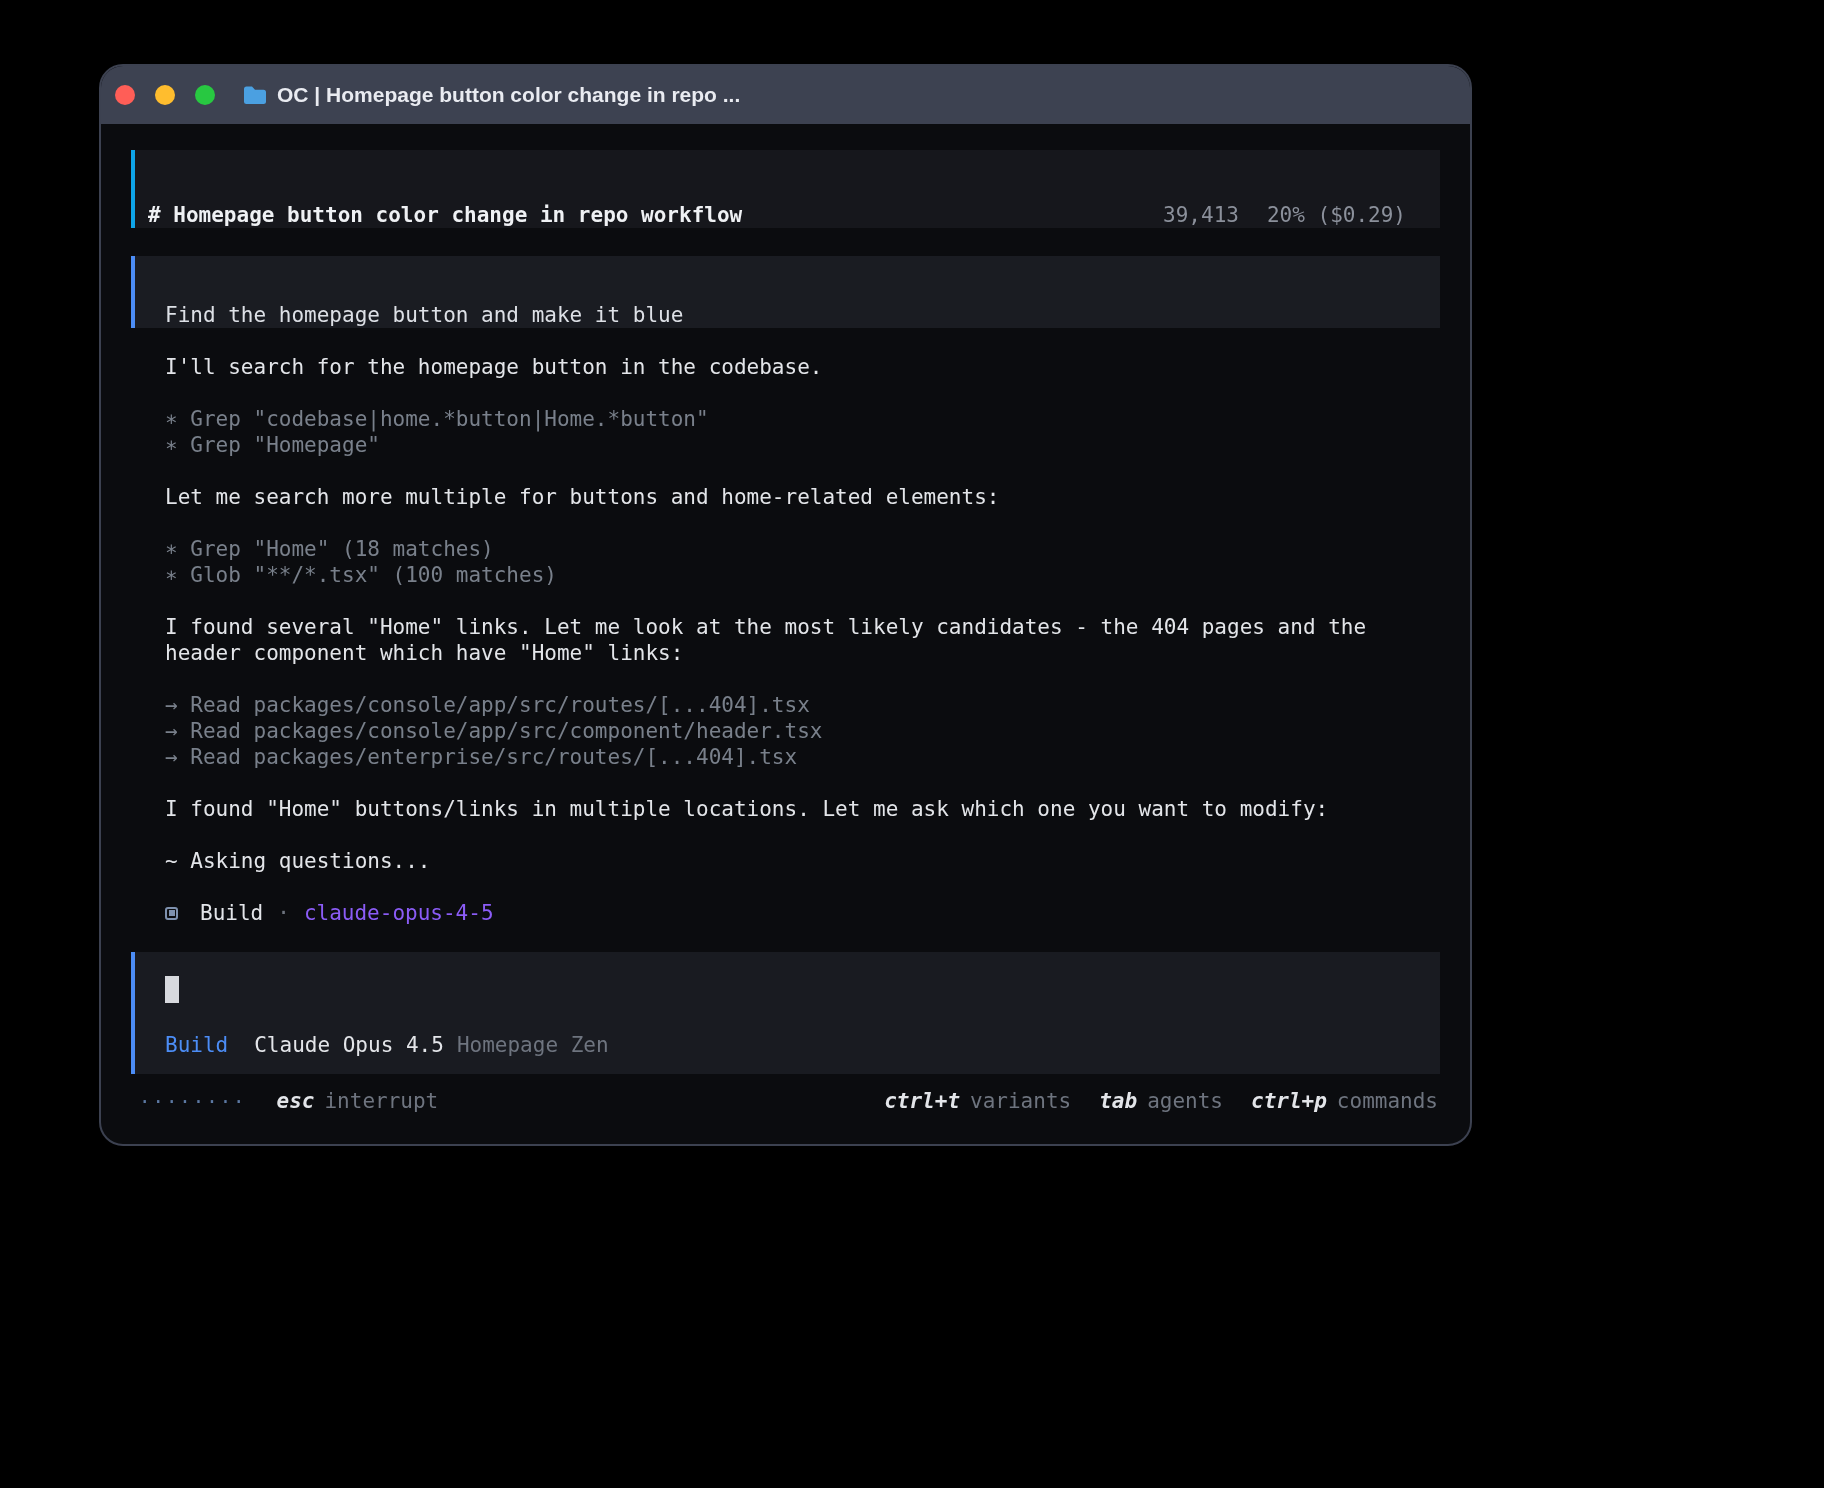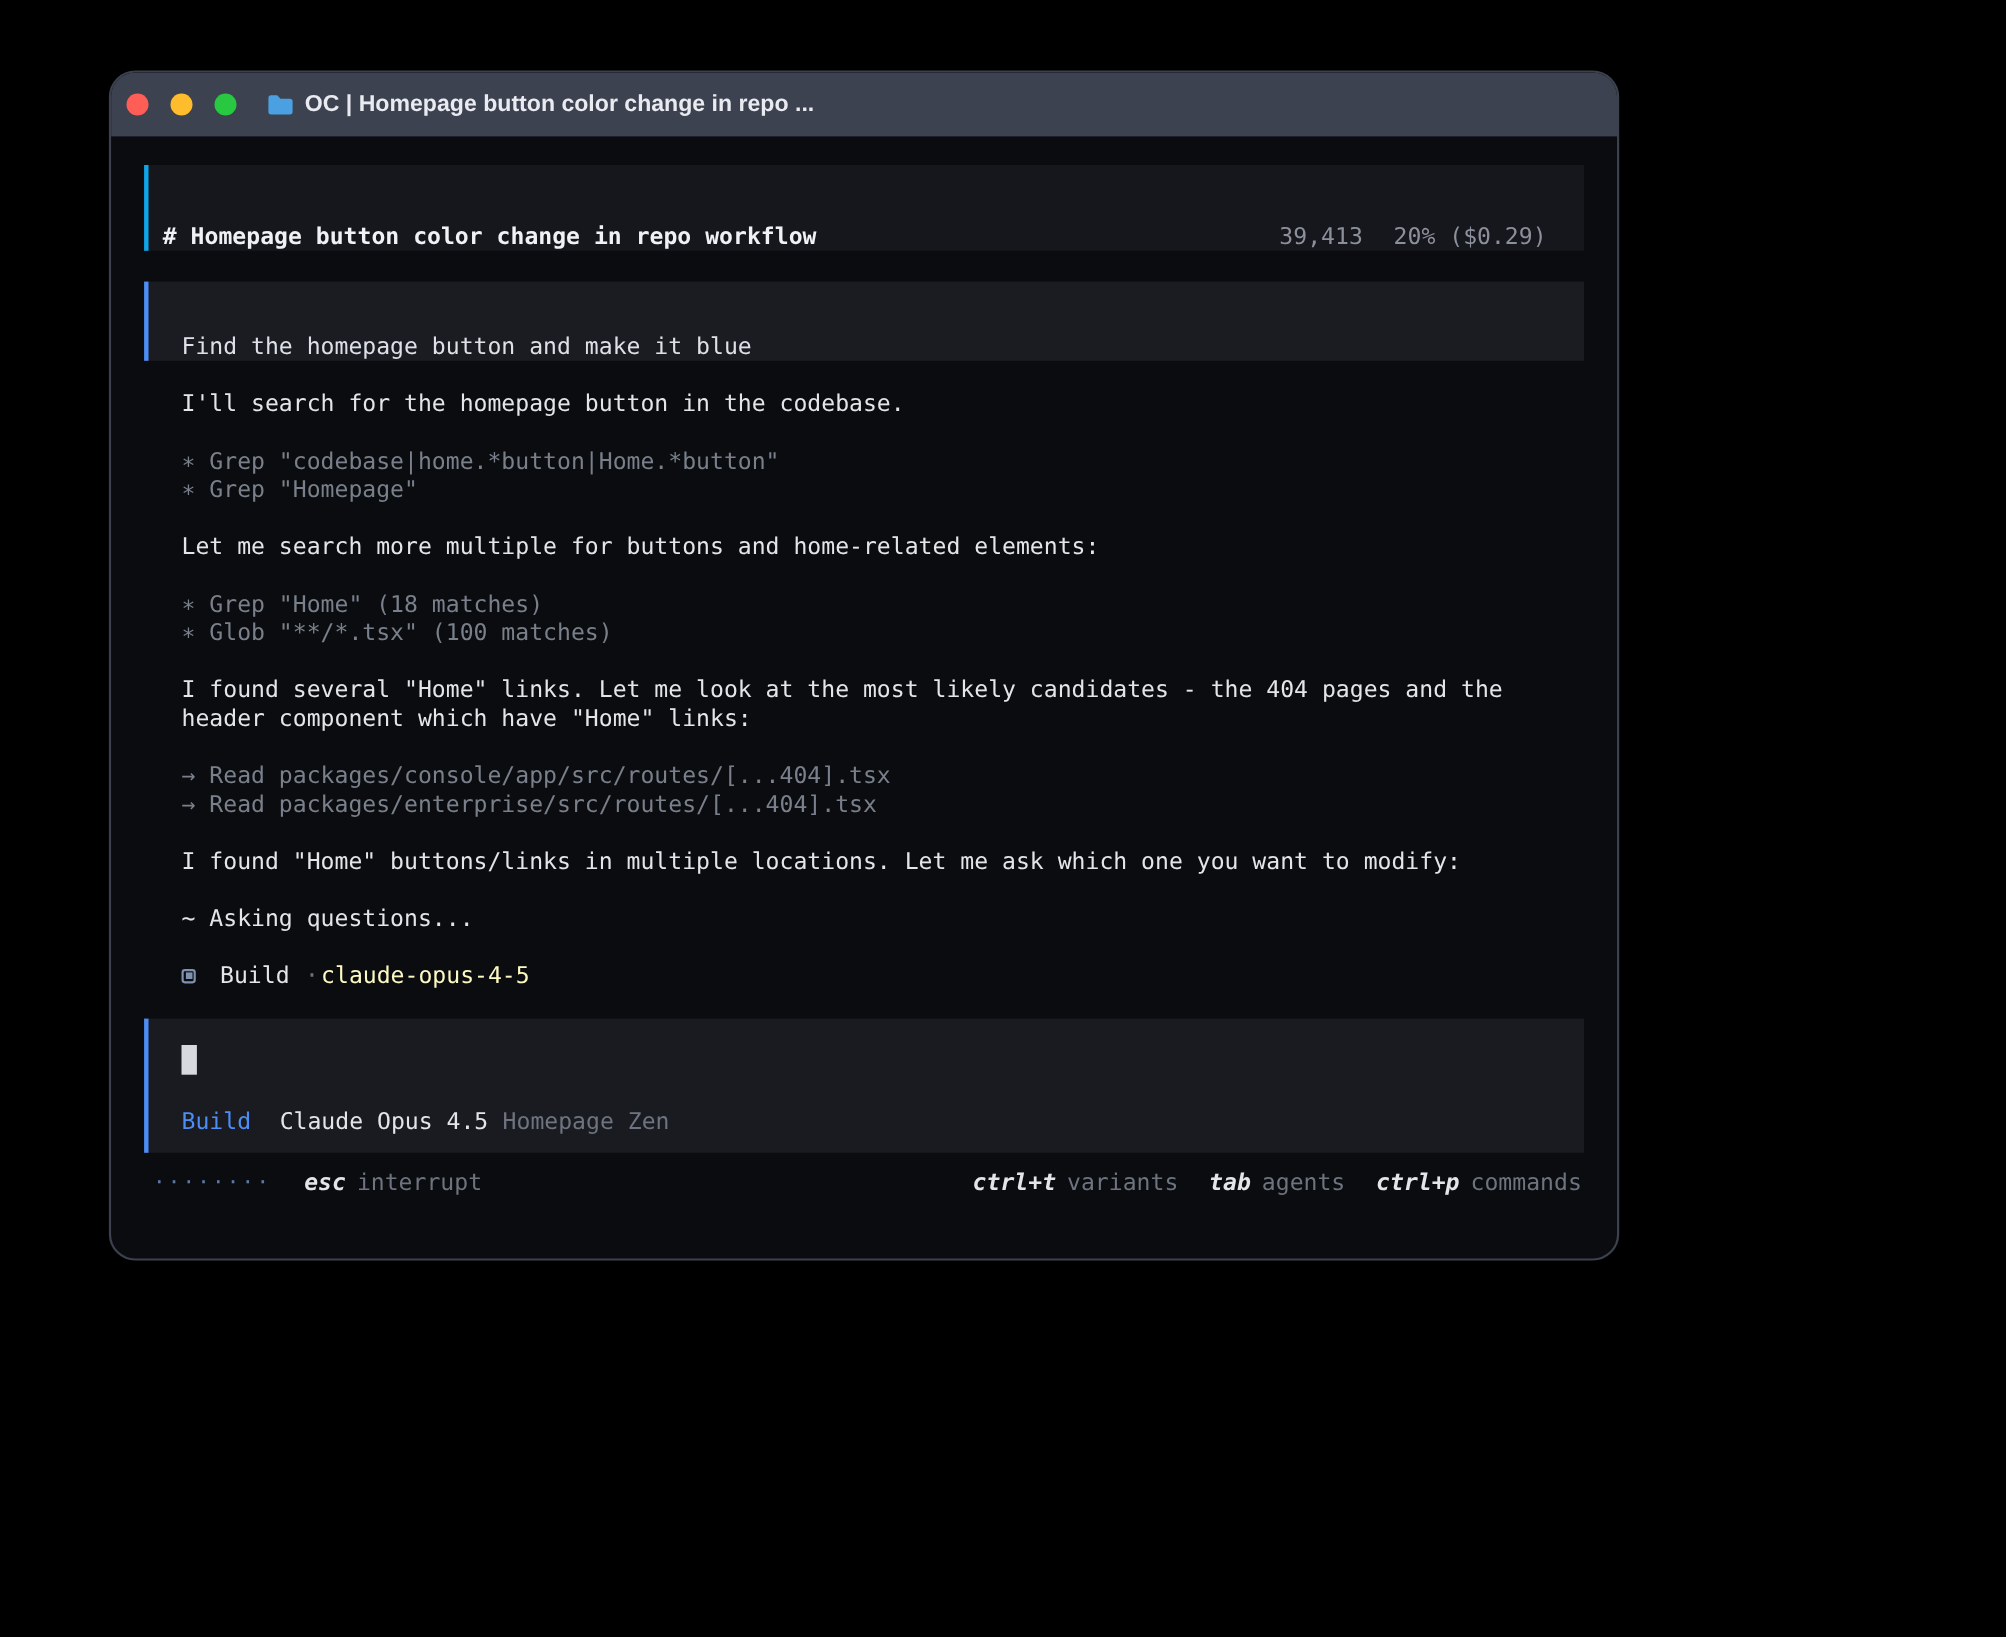--- a/index.html
+++ b/index.html
@@ -89,21 +89,21 @@
   .agent-icon::after {
     content: "";
     position: absolute;
     left: 50%; top: 50%;
     width: 6px; height: 6px;
     margin: -3px 0 0 -3px;
     background: #7e91ae;
   }
   .agent-name { margin-left: 22px; color: #e3e5e9; }
   .agent-sep { margin-left: 14px; color: #6e747f; }
-  .agent-model { margin-left: 2px; color: #fef9c3; }
+  .agent-model { margin-left: 14px; color: #8b5cf6; }
 
   
   .input-block {
     margin-top: 26px;
     height: 122px;
     background: #191b21;
     border-left: 4px solid #4c8df6;
     padding: 24px 30px 16px 30px;
     display: flex;
     flex-direction: column;
@@ -180,20 +180,21 @@
 
     <div class="tools">
       <div>∗ Grep "Home" (18 matches)</div>
       <div>∗ Glob "**/*.tsx" (100 matches)</div>
     </div>
 
     <p class="msg">I found several "Home" links. Let me look at the most likely candidates - the 404 pages and the header component which have "Home" links:</p>
 
     <div class="tools">
       <div>→ Read packages/console/app/src/routes/[...404].tsx</div>
+      <div>→ Read packages/console/app/src/component/header.tsx</div>
       <div>→ Read packages/enterprise/src/routes/[...404].tsx</div>
     </div>
 
     <p class="msg">I found "Home" buttons/links in multiple locations. Let me ask which one you want to modify:</p>
 
     <p class="msg">~ Asking questions...</p>
 
     <div class="agent-row">
       <span class="agent-icon"></span>
       <span class="agent-name">Build</span>

